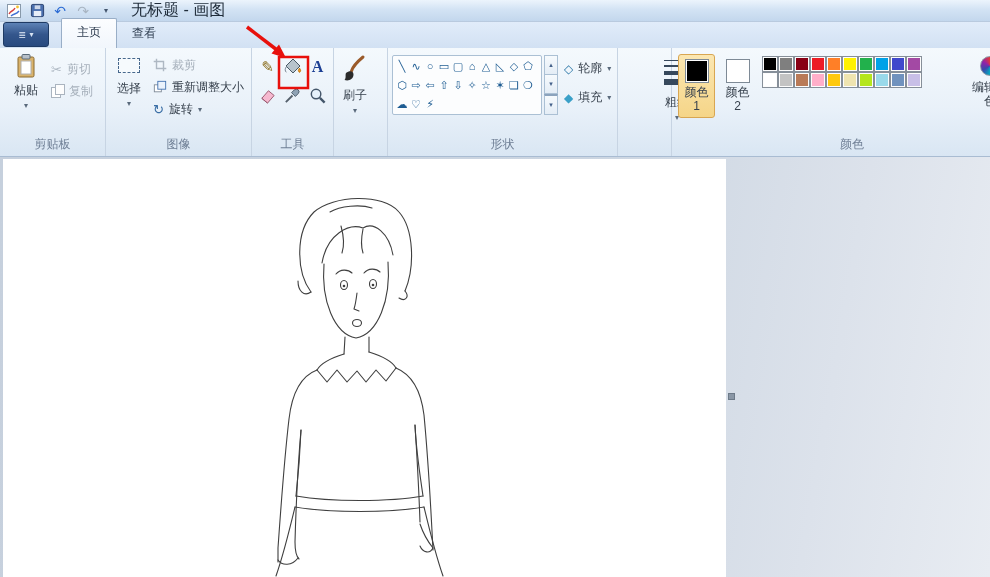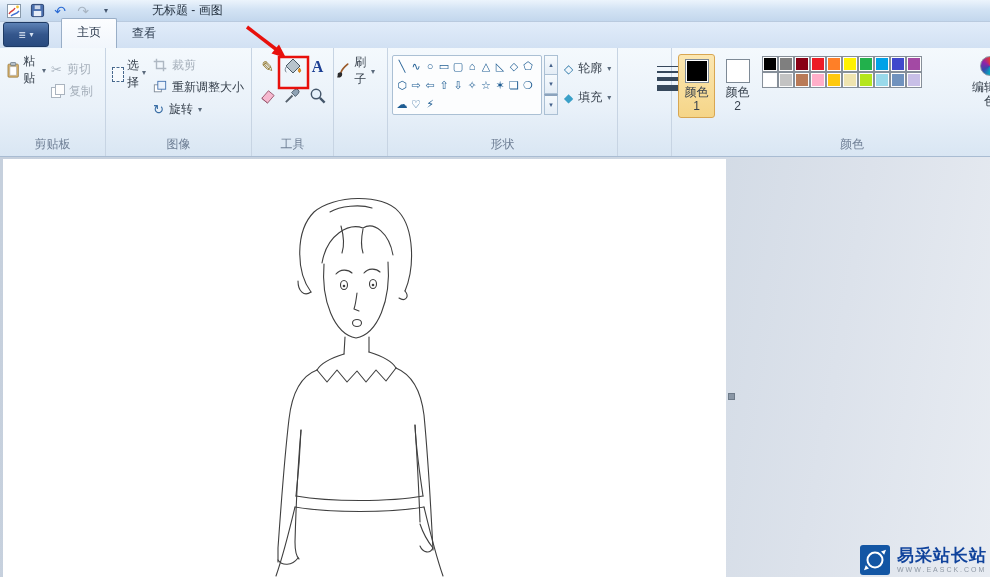--- a/index.html
+++ b/index.html
@@ -7,40 +7,40 @@
   #window{position:relative;width:990px;height:577px;overflow:hidden;background:#fff;user-select:none;}
 
   
   .titlebar{position:absolute;left:0;top:0;width:100%;height:22px;box-sizing:border-box;
     background:linear-gradient(#ecf4fc,#d3e3f4 45%,#c3d7ed);border-bottom:1px solid #b9cadf;
     display:flex;align-items:center;gap:5px;padding:0 5px;}
   .qat-btn{width:18px;height:18px;display:flex;align-items:center;justify-content:center;font-size:13px;line-height:1;}
   .undo-ic{color:#2a6ad4;font-size:14px;}
   .redo-ic{color:#a8b4c2;font-size:14px;}
   .qat-caret{font-size:8px;color:#44566e;}
-  .title-text{font-size:12px;color:#1f2c3a;margin-left:32px;}
+  .title-text{font-size:16px;color:#1f2c3a;margin-left:11px;}
 
   
   .tabstrip{position:absolute;left:0;top:22px;width:100%;height:26px;box-sizing:border-box;
     background:linear-gradient(#e1ecfa,#d2e1f3);display:flex;align-items:flex-end;}
   .menu-btn{width:44px;height:23px;margin:0 12px 1px 3px;border-radius:3px;
     background:linear-gradient(#5d82b6,#34568c 50%,#284a7f);border:1px solid #1e3a64;
     color:#eaf1fb;display:flex;align-items:center;justify-content:center;gap:4px;font-size:12px;}
   .menu-btn .caret{color:#d7e3f3;}
   .tab{padding:5px 15px 6px;font-size:12px;color:#2b3a4d;}
   .tab.active{background:linear-gradient(#fcfdff,#f1f6fc);border:1px solid #99aec7;border-bottom:none;
     border-radius:2px 2px 0 0;padding-bottom:7px;}
 
   
   .ribbon{position:absolute;left:0;top:48px;width:100%;height:109px;box-sizing:border-box;
     background:linear-gradient(#f4f9fd,#e9f1f9 55%,#d9e6f3);border-bottom:1px solid #a9bcd2;}
   .group{position:absolute;top:0;height:108px;box-sizing:border-box;border-right:1px solid #c7d4e3;}
   .group-label{position:absolute;bottom:3px;left:0;right:0;text-align:center;font-size:12px;color:#6f7f95;}
   .caret{font-size:8px;color:#5a6a7c;line-height:7px;}
-  .bigbtn{display:flex;flex-direction:row;align-items:center;gap:3px;font-size:12px;color:#37414d;}
+  .bigbtn{display:flex;flex-direction:column;align-items:center;gap:3px;font-size:12px;color:#37414d;}
   .smallbtn{display:flex;align-items:center;gap:5px;font-size:12px;color:#37414d;height:22px;padding:0 3px;white-space:nowrap;}
   .disabled{color:#a6b0bb;}
   .disabled .ic{color:#aeb8c3;}
   .ic{font-size:13px;color:#51708f;line-height:1;}
 
   .copy-icon{position:relative;width:13px;height:14px;display:inline-block;}
   .copy-icon::before{content:"";position:absolute;left:0;top:3px;width:8px;height:9px;border:1px solid #aab4bf;background:#fff;}
   .copy-icon::after{content:"";position:absolute;left:4px;top:0;width:8px;height:9px;border:1px solid #aab4bf;background:#fdfdfd;}
   .select-icon{width:20px;height:13px;border:1px dashed #47688d;background:#f6fafd;}
 
@@ -384,32 +384,20 @@
 
         <path class="sk" d="M296,496 C330,502 390,502 423,496"></path>
         <path class="sk" d="M295,507 C330,513 390,513 424,507"></path>
         <path class="sk" d="M295,507 C289,532 283,556 276,576"></path>
         <path class="sk" d="M424,507 C430,532 436,556 443,576"></path>
       </svg>
     </div>
     <div class="resize-handle"></div>
   </div>
 
-  <div class="watermark">
-    <svg width="30" height="30" viewBox="0 0 30 30">
-      <rect width="30" height="30" rx="3" fill="#1356a4"></rect>
-      <circle cx="15" cy="15" r="7.5" fill="none" stroke="#ffffff" stroke-width="2"></circle>
-      <path d="M21 6.5 l5 -1.8 l-1.8 5 z" fill="#ffffff"></path>
-      <path d="M9 23.5 l-5 1.8 l1.8 -5 z" fill="#ffffff"></path>
-    </svg>
-    <div class="wm-text">
-      <span class="wm-title">易采站长站</span>
-      <span class="wm-sub">WWW.EASCK.COM</span>
-    </div>
-  </div>
 
   <svg class="anno-svg">
     <line class="anno-stroke" x1="247" y1="27" x2="277" y2="50" stroke-width="3.5" stroke="#e8100c"></line>
     <polygon class="anno-fill" points="286,58 271.5,53.5 279,44.5" fill="#e8100c"></polygon>
     <rect class="anno-stroke" x="279" y="57" width="29" height="31" fill="none" stroke-width="2.5" stroke="#e8100c"></rect>
   </svg>
 
 </div>
 
 </body></html>

